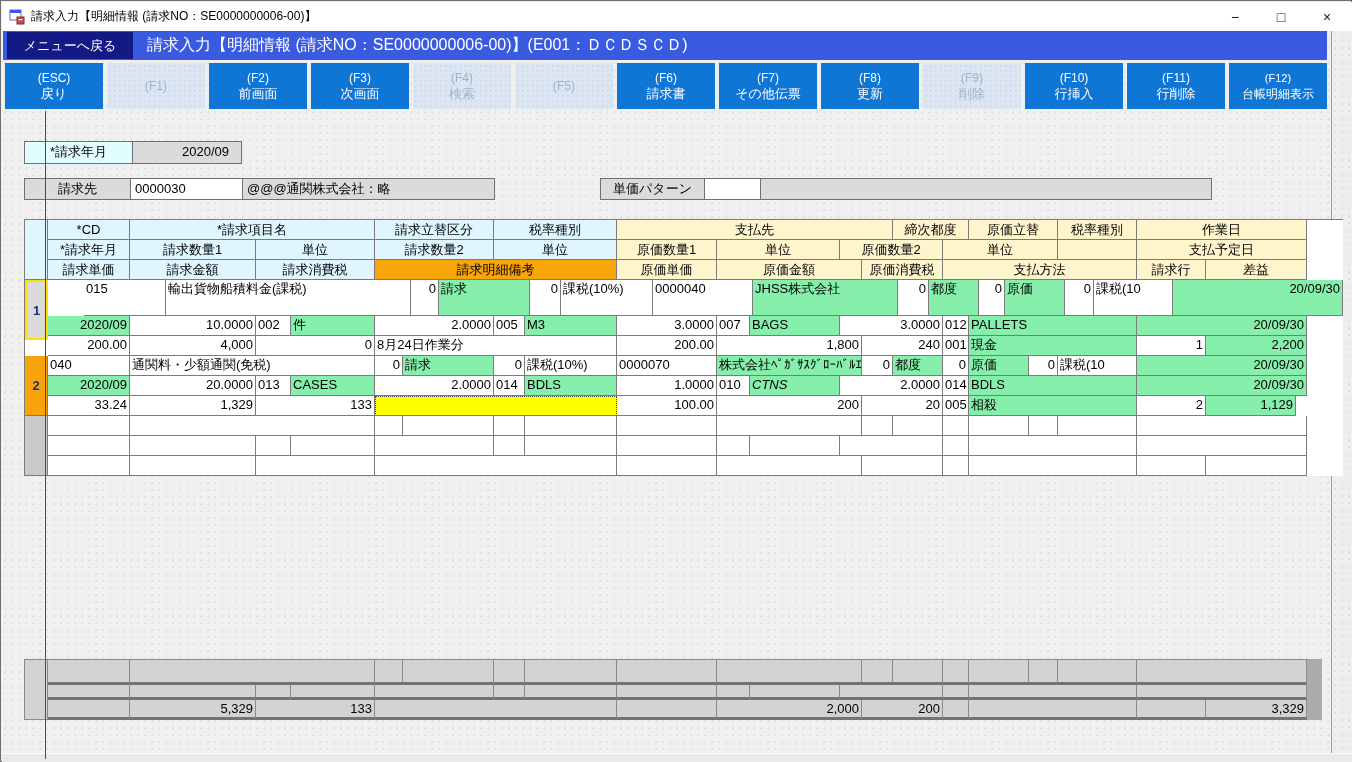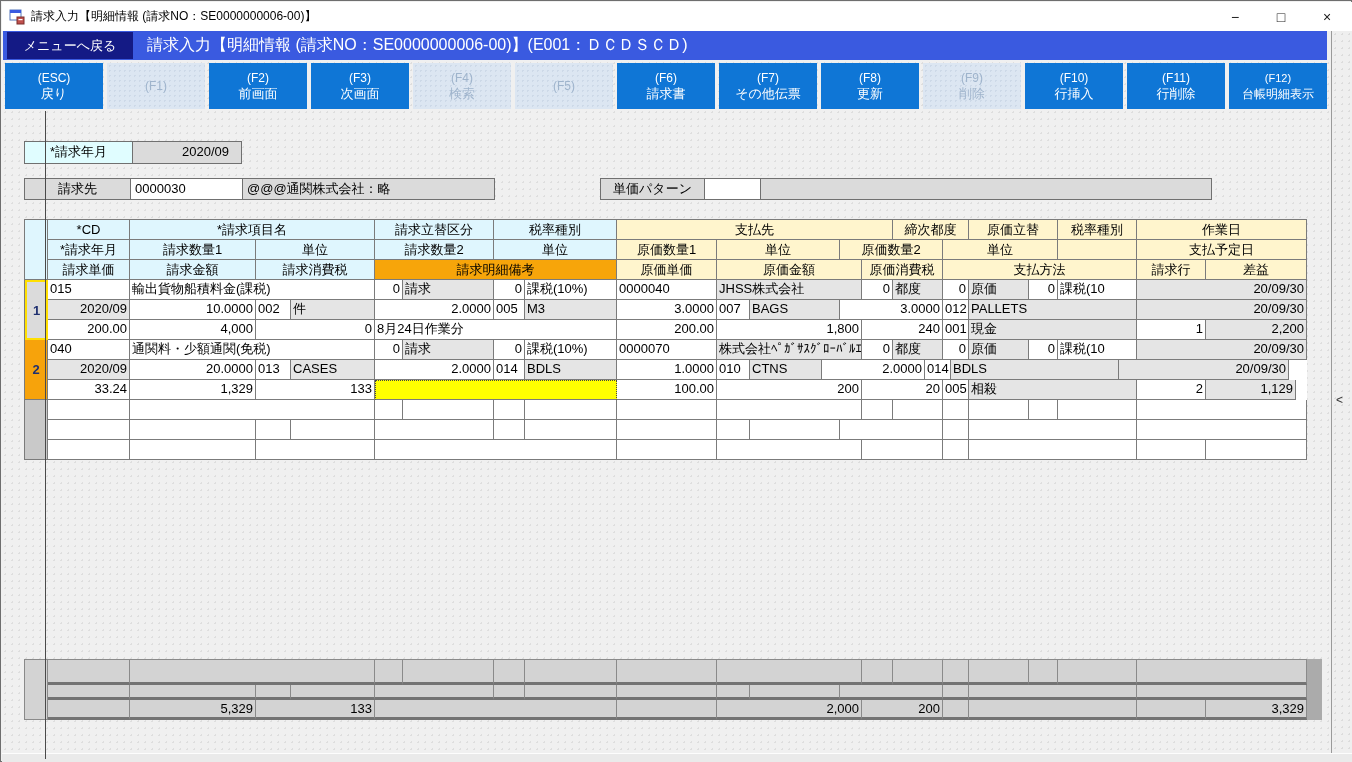--- a/index.html
+++ b/index.html
@@ -54,21 +54,21 @@
   .num-yellow-outline{background:#DBDBDB;border:2px solid #FFDF00;border-right:2px solid #FFDF00;}
   .num-orange{background:#F7A30B;}
   .num-empty{background:#C9C9C9;}
   .num-total{background:#D3D3D3;border-right:1px solid #8a8a8a;border-bottom:1px solid #8a8a8a;}
   .glines{display:flex;flex-direction:column;}
   .gline{display:flex;}
   .gcell{flex:none;box-sizing:border-box;height:100%;border-right:1px solid #7b7b7b;border-bottom:1px solid #7b7b7b;
     font-size:13px;line-height:18px;overflow:hidden;white-space:nowrap;padding:0 2px;}
   .gcell.hd{display:flex;align-items:center;justify-content:center;padding:0;}
   .bg-w{background:#ffffff;}
-  .bg-g{background:#e5e5e5;}
+  .bg-g{background:#86efac;}
   .bg-c{background:#DFF6FE;}
   .bg-y{background:#FFF5CD;}
   .bg-o{background:#F7A50A;}
   .bg-a{background:#FFFF00;border:1px dotted #444;border-right:1px dotted #444;border-bottom:1px solid #7b7b7b;}
   .bg-t{background:#D3D3D3;border-right:1px solid #8a8a8a;border-bottom:3px solid #737373;}
   .ga-l{text-align:left;}
   .ga-r{text-align:right;}
   .ga-c{text-align:center;}
   
   #left-split{left:43px;top:51px;width:1px;height:648px;background:#4a4a4a;z-index:9;}
@@ -210,21 +210,21 @@
               <div class="gcell bg-y ga-c hd" style="width: 81px;">原価消費税</div>
               <div class="gcell bg-y ga-c hd" style="width: 194px;">支払方法</div>
               <div class="gcell bg-y ga-c hd" style="width: 69px;">請求行</div>
               <div class="gcell bg-y ga-c hd" style="width: 101px;">差益</div>
             </div>
           </div>
         </div>
         <div class="ggroup">
           <div class="numcell num-yellow-outline" style="height: 60px;">1</div>
           <div class="glines">
-            <div class="gline" style="height: 20px;">
+            <div class="gline" style="height: 36px; margin-left: 36px;">
               <div class="gcell bg-w ga-l" style="width: 82px;">015</div>
               <div class="gcell bg-w ga-l" style="width: 245px;">輸出貨物船積料金(課税)</div>
               <div class="gcell bg-w ga-r" style="width: 28px;">0</div>
               <div class="gcell bg-g ga-l" style="width: 91px;">請求</div>
               <div class="gcell bg-w ga-r" style="width: 31px;">0</div>
               <div class="gcell bg-w ga-l" style="width: 92px;">課税(10%)</div>
               <div class="gcell bg-w ga-l" style="width: 100px;">0000040</div>
               <div class="gcell bg-g ga-l" style="width: 145px;">JHSS株式会社</div>
               <div class="gcell bg-w ga-r" style="width: 31px;">0</div>
               <div class="gcell bg-g ga-l" style="width: 50px;">都度</div>
@@ -288,21 +288,21 @@
             <div class="gline" style="height: 20px;">
               <div class="gcell bg-g ga-r" style="width: 82px;">2020/09</div>
               <div class="gcell bg-w ga-r" style="width: 126px;">20.0000</div>
               <div class="gcell bg-w ga-l" style="width: 35px;">013</div>
               <div class="gcell bg-g ga-l" style="width: 84px;">CASES</div>
               <div class="gcell bg-w ga-r" style="width: 119px;">2.0000</div>
               <div class="gcell bg-w ga-l" style="width: 31px;">014</div>
               <div class="gcell bg-g ga-l" style="width: 92px;">BDLS</div>
               <div class="gcell bg-w ga-r" style="width: 100px;">1.0000</div>
               <div class="gcell bg-w ga-l" style="width: 33px;">010</div>
-              <div class="gcell bg-g ga-l" style="width: 72px;">CTNS</div>
+              <div class="gcell bg-g ga-l" style="width: 90px; font-style: italic;">CTNS</div>
               <div class="gcell bg-w ga-r" style="width: 103px;">2.0000</div>
               <div class="gcell bg-w ga-l" style="width: 26px;">014</div>
               <div class="gcell bg-g ga-l" style="width: 168px;">BDLS</div>
               <div class="gcell bg-g ga-r" style="width: 170px;">20/09/30</div>
             </div>
             <div class="gline" style="height: 20px;">
               <div class="gcell bg-w ga-r" style="width: 82px;">33.24</div>
               <div class="gcell bg-w ga-r" style="width: 126px;">1,329</div>
               <div class="gcell bg-w ga-r" style="width: 119px;">133</div>
               <div class="gcell bg-a ga-l" style="width: 242px;"></div>

